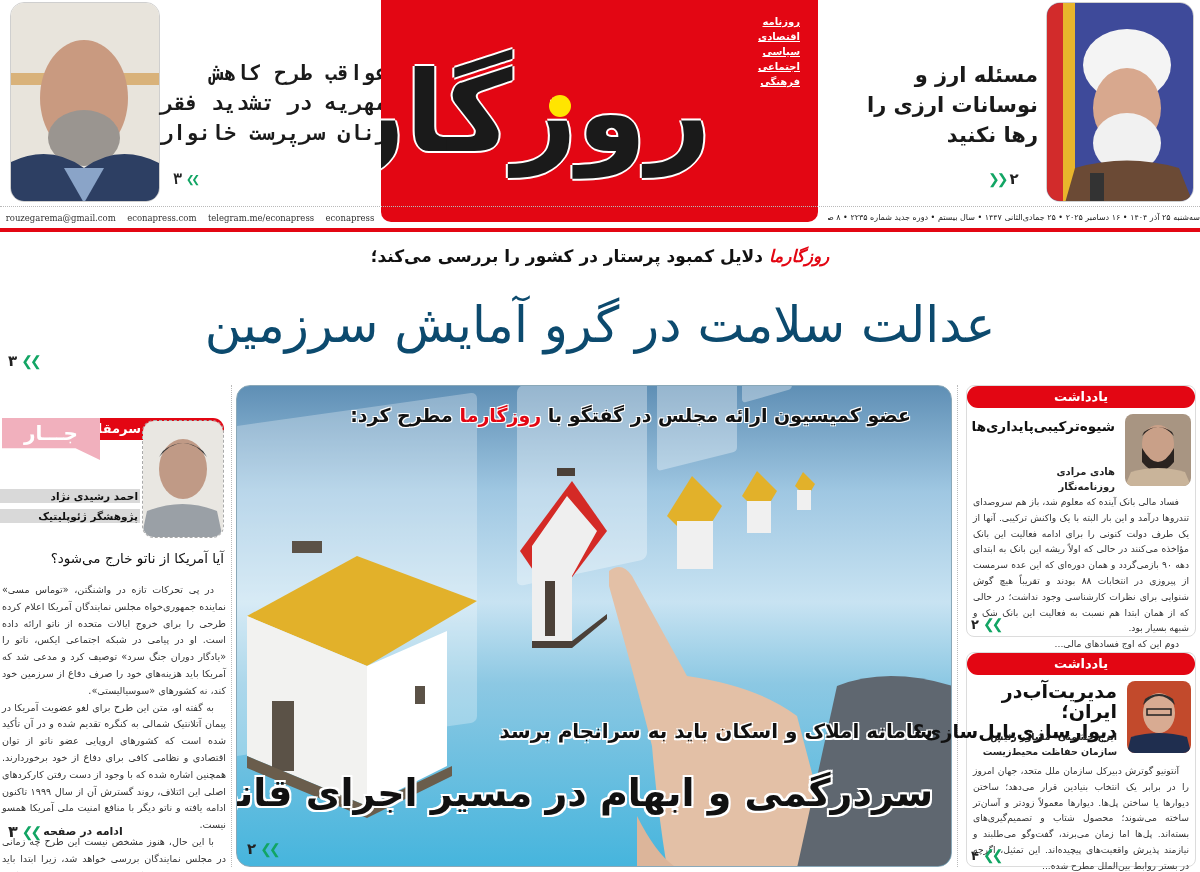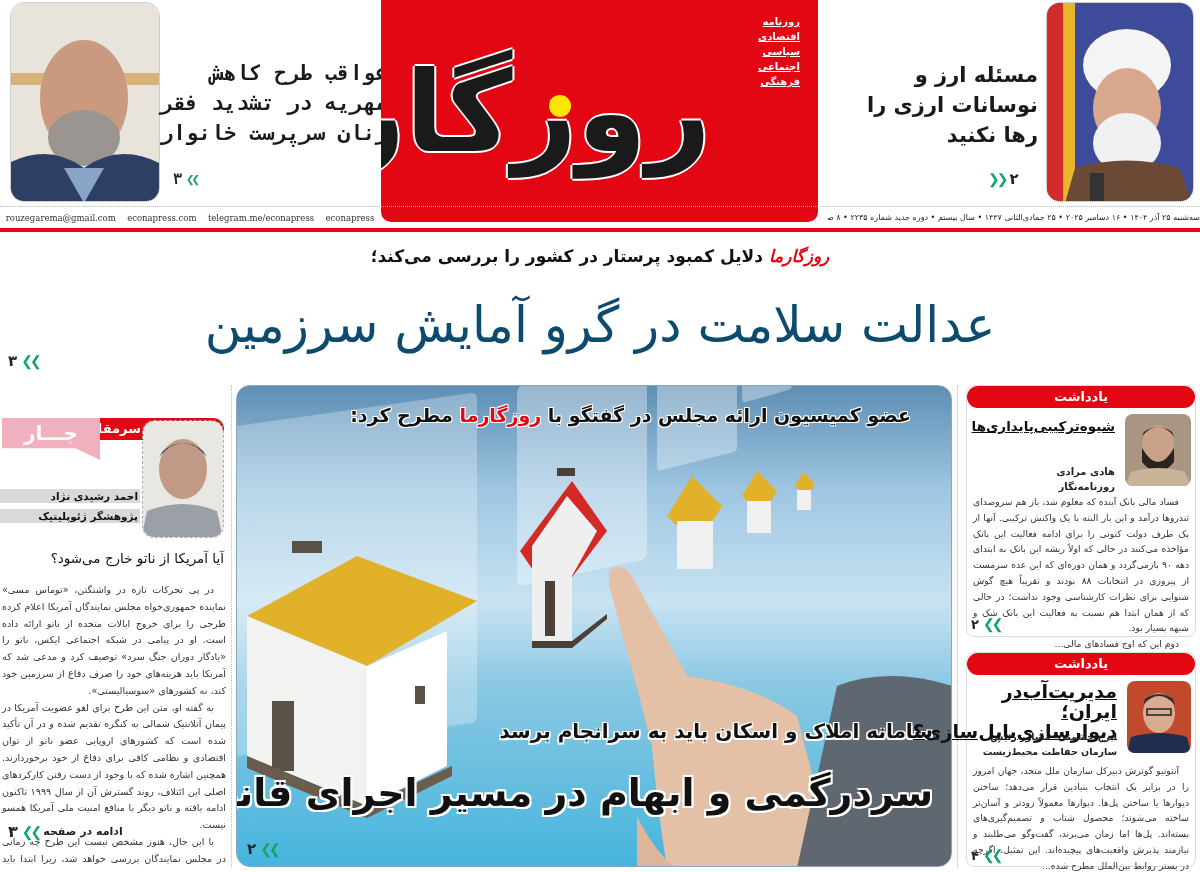--- a/index.html
+++ b/index.html
@@ -75,21 +75,21 @@
     position: absolute; right: 40px; top: 18px; font-size: 19px; font-weight: bold; color: #111; white-space: nowrap;
     text-shadow: 1px 1px 0 #fff, -1px -1px 0 #fff, 1px -1px 0 #fff, -1px 1px 0 #fff;
   }
   .feature-overline .brand { color: #e30613; }
   .feature-sub { position: absolute; right: 18px; top: 333px; font-size: 20px; font-weight: bold; color: #111; white-space: nowrap;
     text-shadow: 1.5px 1.5px 0 #fff, -1.5px -1.5px 0 #fff, 1.5px -1.5px 0 #fff, -1.5px 1.5px 0 #fff; margin-left: 12px; }
   .feature-title { position: absolute; right: 18px; top: 385px; font-size: 38px; font-weight: bold; color: #111; white-space: nowrap;
     text-shadow: 2px 2px 0 #fff, -2px -2px 0 #fff, 2px -2px 0 #fff, -2px 2px 0 #fff, 0 2px 0 #fff, 0 -2px 0 #fff; }
 
   
-  .note-title { position: absolute; font-size: 13.5px; font-weight: bold; color: #111; text-align: right; line-height: 20px; text-decoration: underline; }
+  .note-title { position: absolute; font-size: 13.5px; font-weight: bold; color: #111; text-align: right; line-height: 20px; }
   .note-author { position: absolute; font-size: 10px; font-weight: bold; color: #222; text-align: right; line-height: 15px; }
 
   .photo { position: absolute; overflow: hidden; border-radius: 8px; }
 </style>
 </head>
 <body>
 
 <div>
 
   <div class="teaser" style="left:8px; width:412px;font-family:Liberation Mono, monospace;">

